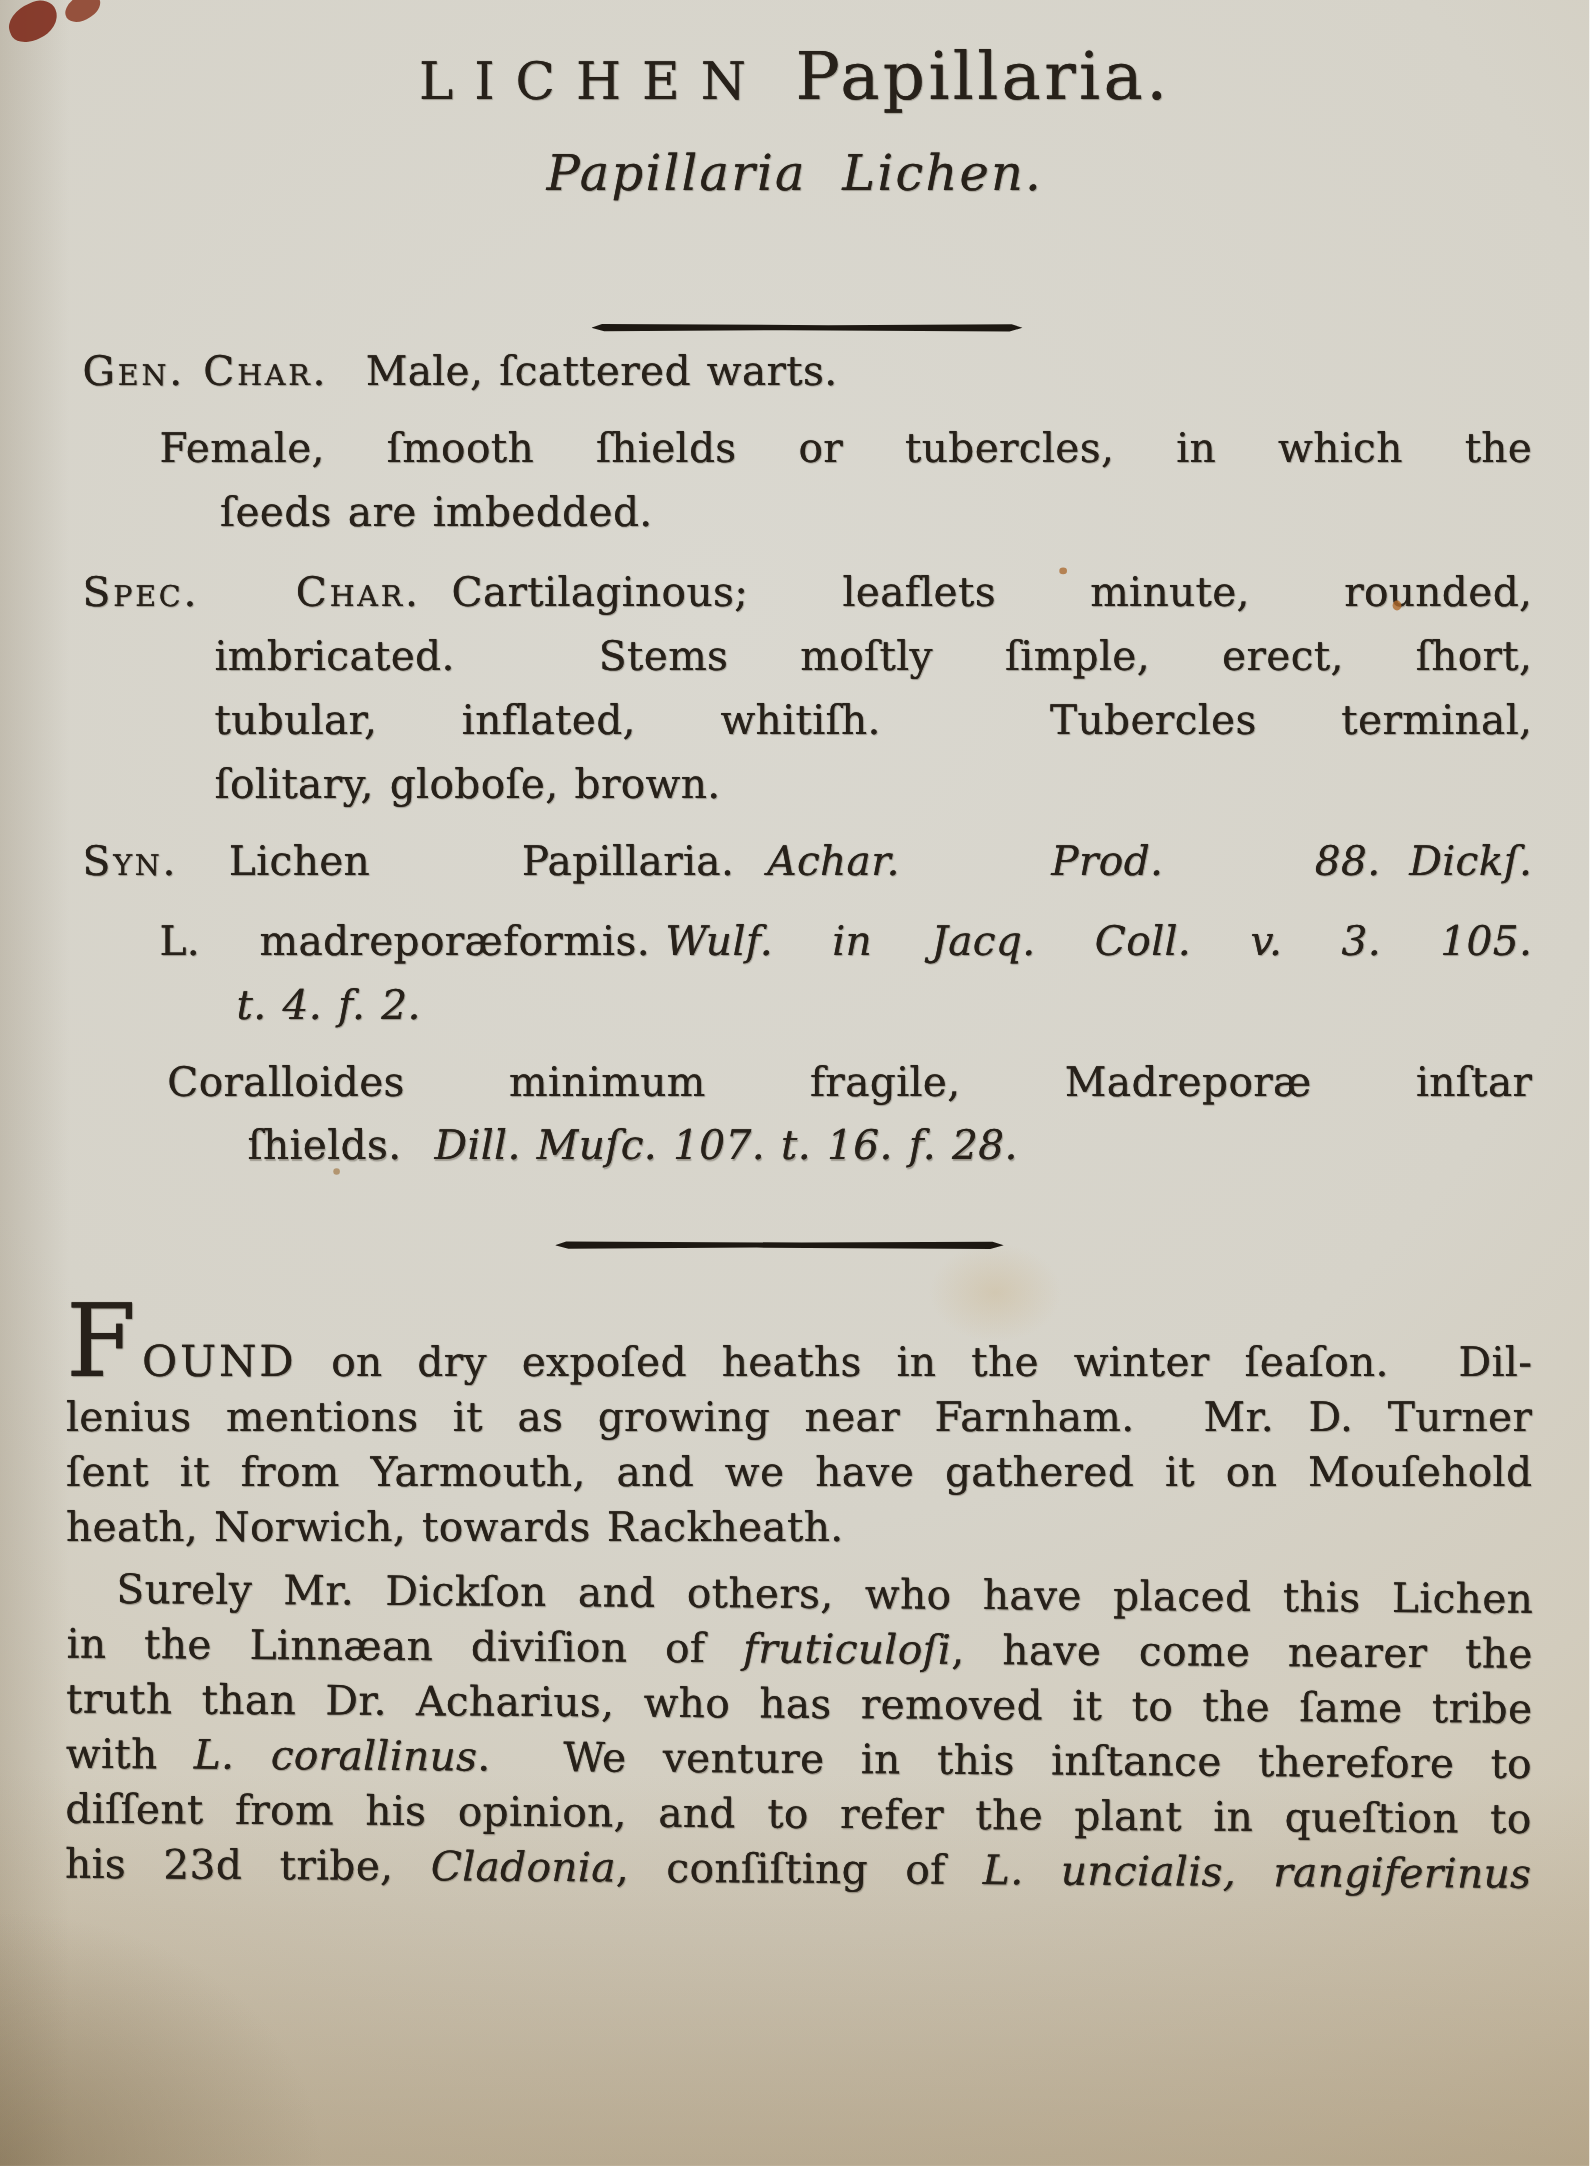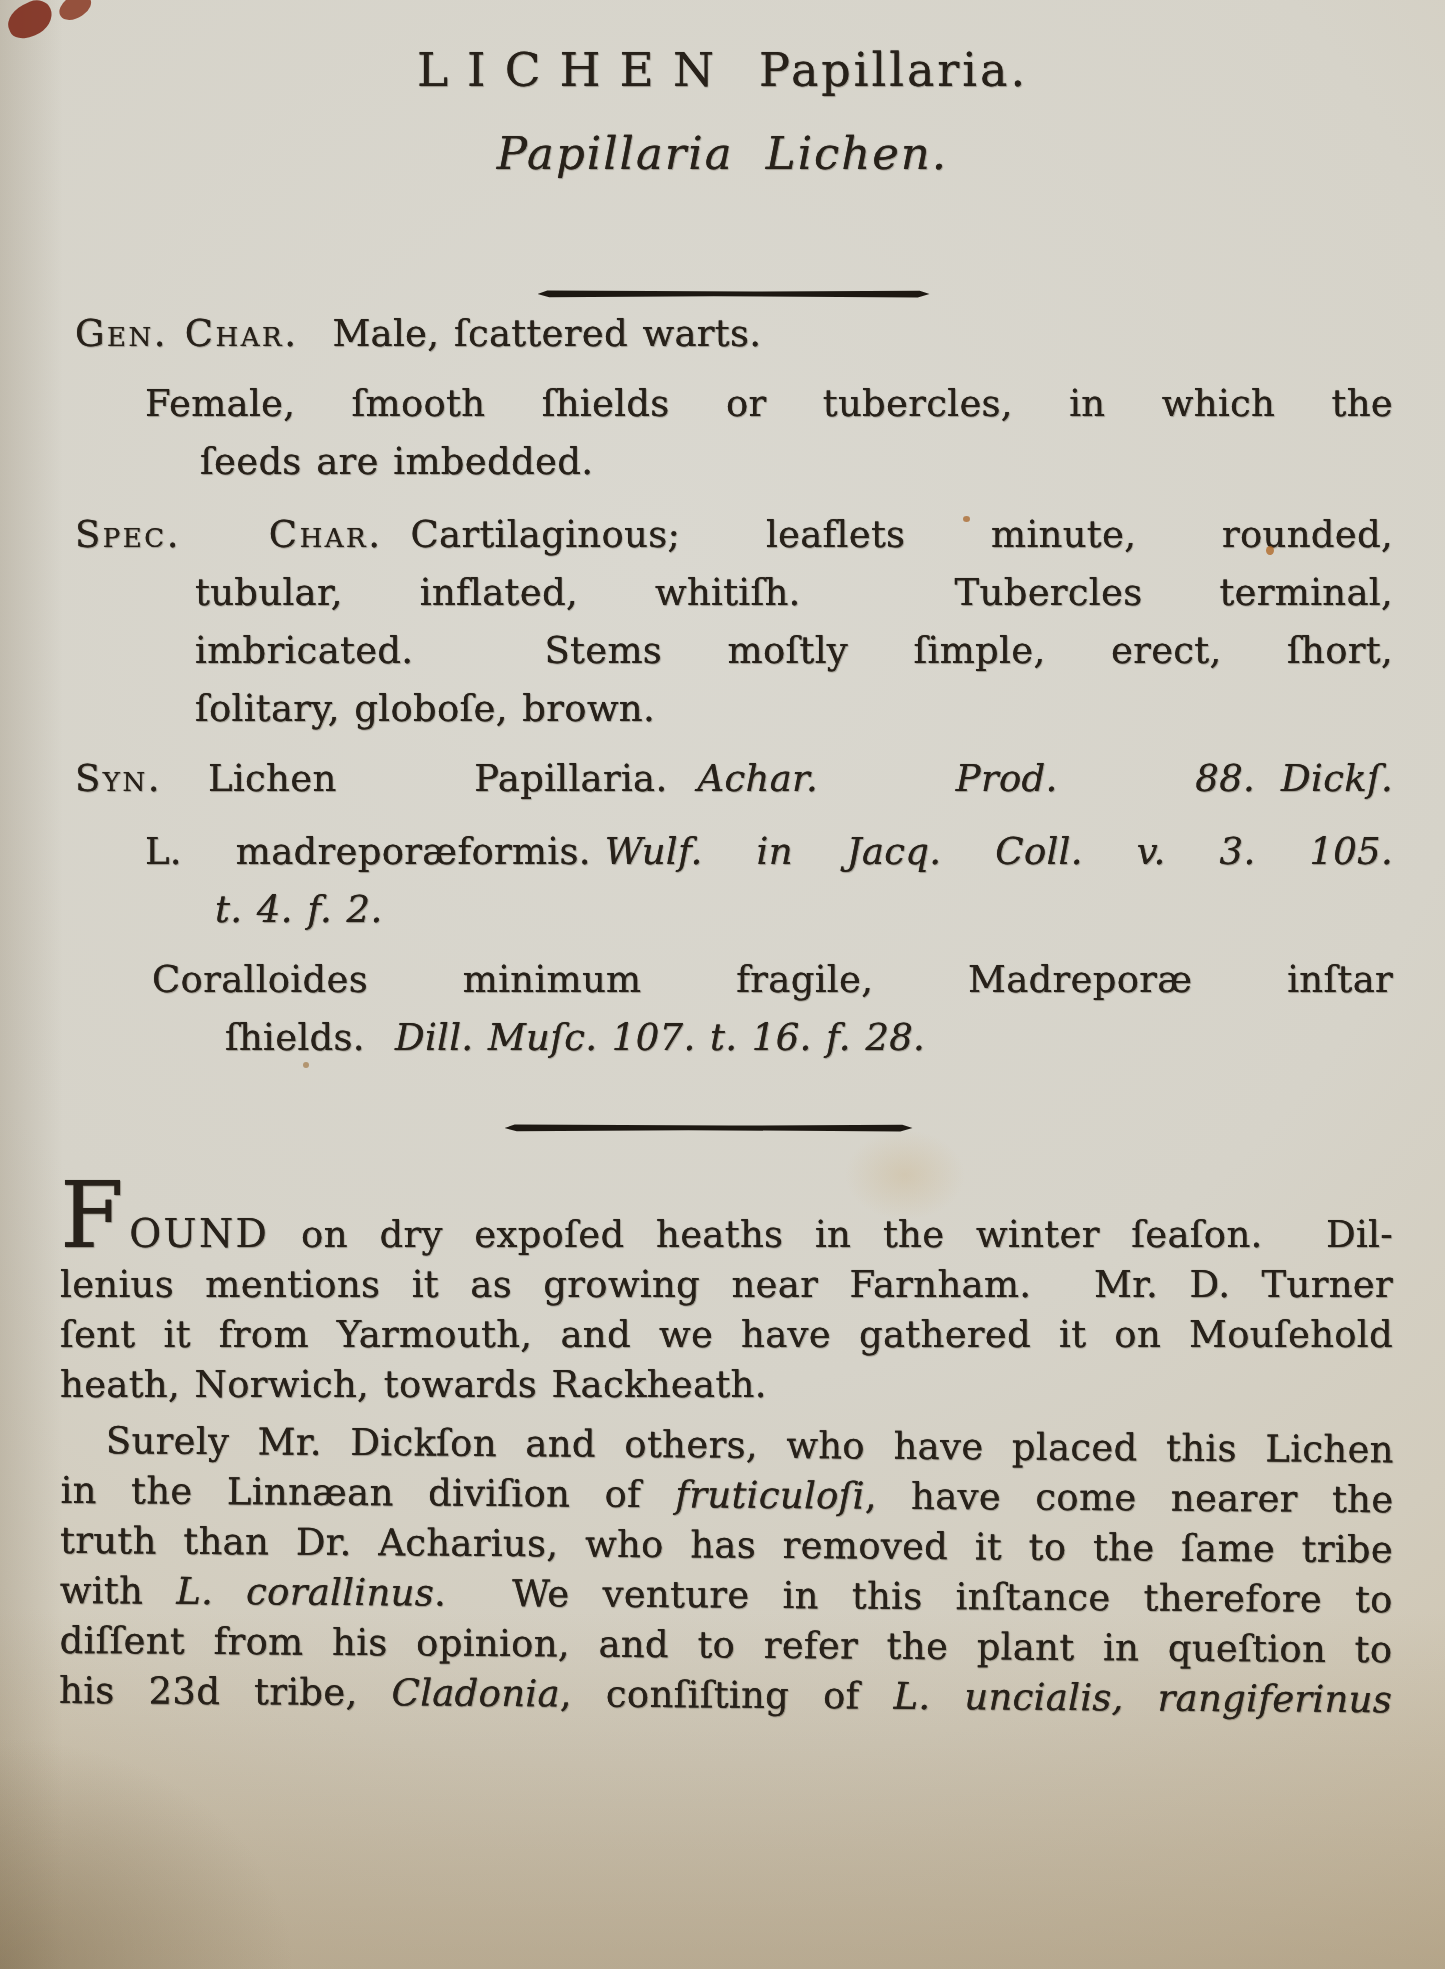--- a/index.html
+++ b/index.html
@@ -37,21 +37,21 @@
   .masthead{text-align:center;}
   .pagenum{margin-top:50px;line-height:60px;font-size:46px;letter-spacing:2px;}
   .pagenum .bracket{font-size:60px;vertical-align:-4px;}
   .pagenum .bl{margin-right:30px;}
   .pagenum .br{margin-left:30px;}
   .pagenum .d{display:inline-block;}
   .pagenum .zero{font-size:26px;vertical-align:16px;margin:0 3px;}
 
   .title-line{margin-top:40px;line-height:60px;}
   .genus{font-size:47px;letter-spacing:19px;margin-right:26px;}
-  .species{font-size:46px;letter-spacing:3px;}
+  .species{font-size:60px;letter-spacing:3px;}
   .vernacular{margin-top:14px;line-height:58px;font-style:italic;font-size:45px;
     letter-spacing:2px;word-spacing:16px;}
 
   .rule{height:10px;background:#1d1812;margin:0 auto;
     clip-path:polygon(0 50%,2.5% 16%,55% 26%,97.5% 18%,100% 50%,97% 84%,45% 72%,3% 82%);}
   .rule1{width:392px;margin-top:106px;transform:translateX(11px);}
   .rule2{width:408px;margin-top:56px;transform:translateX(-14px);}
 
   .taxon-line{margin-top:48px;line-height:58px;text-align:center;}
   .taxclass{font-size:38px;letter-spacing:8px;margin-right:30px;}
@@ -109,22 +109,22 @@
 
   <div class="rule rule1"></div>
 
 
   <section class="upper textcol">
     <div class="ln lab-line mt9"><span class="sc lbl-gen">Gen. Char.</span><span>Male, ſcattered warts.</span></div>
     <div class="ln ind-a mt12 j">Female, ſmooth ſhields or tubercles, in which the</div>
     <div class="ln ind-b">ſeeds are imbedded.</div>
 
     <div class="ln lab-line mt15 j"><span class="sc lbl-spec">Spec. Char.</span><span>Cartilaginous; leaflets minute, rounded,</span></div>
+    <div class="ln ind-b2 j">imbricated.  Stems moſtly ſimple, erect, ſhort,</div>
     <div class="ln ind-b2 j">tubular, inflated, whitiſh.  Tubercles terminal,</div>
-    <div class="ln ind-b2 j">imbricated.  Stems moſtly ſimple, erect, ſhort,</div>
     <div class="ln ind-b2">ſolitary, globoſe, brown.</div>
 
     <div class="ln lab-line mt12 j"><span class="sc lbl-syn">Syn.</span><span>Lichen Papillaria.</span><span class="it gap2">Achar. Prod. 88.</span><span class="it gap1">Dickſ.</span></div>
 
     <div class="ln ind-a mt15 j"><span>L. madreporæformis.</span><span class="it gap0">Wulf. in Jacq. Coll. v. 3. 105.</span></div>
     <div class="ln ind-b3"><span class="it">t. 4. f. 2.</span></div>
 
     <div class="ln ind-a2 mt12 j">Coralloides minimum fragile, Madreporæ inſtar</div>
     <div class="ln ind-c"><span>ſhields.</span><span class="it gap2">Dill. Muſc. 107. t. 16. f. 28.</span></div>
   </section>

